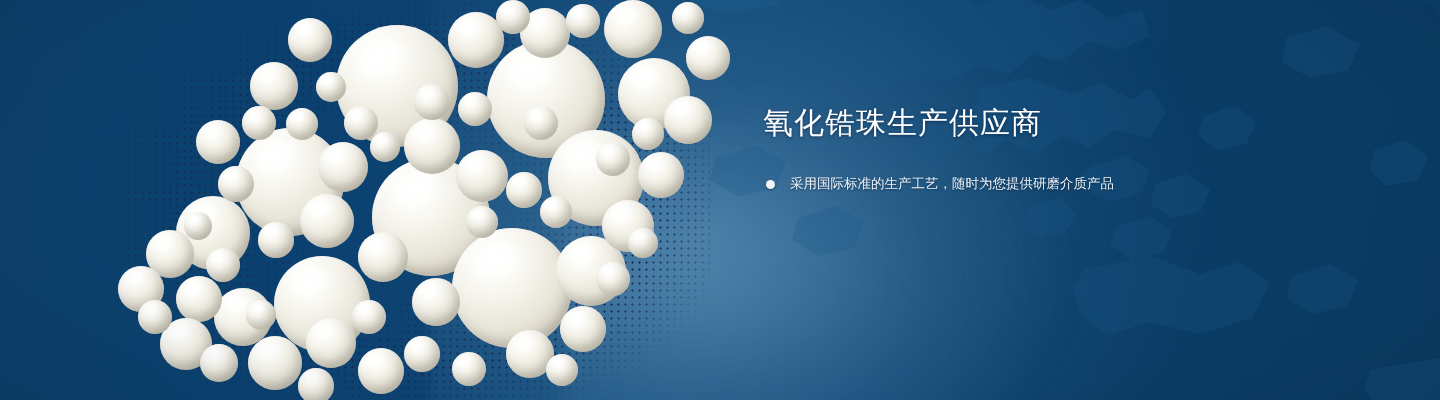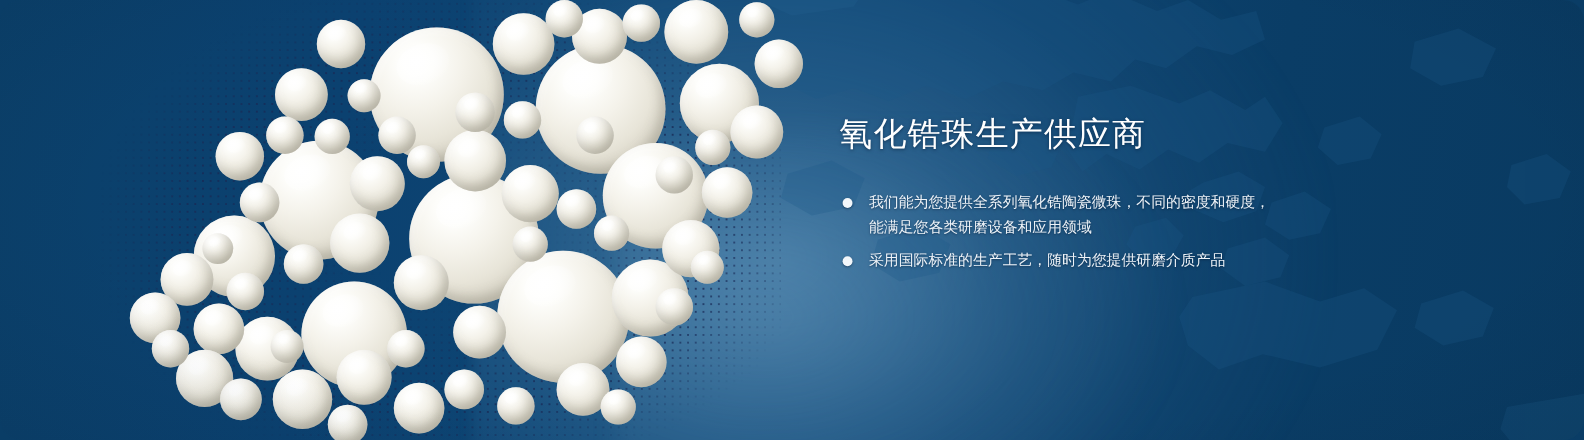--- a/index.html
+++ b/index.html
@@ -296,23 +296,18 @@
   </div>
 
   <div class="bg-vignette"></div>
 
   <div class="content">
     <h1 class="headline">氧化锆珠生产供应商</h1>
 
     <ul class="bullets">
       <li class="bullet-item">
         <span class="bullet-dot"></span>
-        <span class="bullet-line">我们能为您提供全系列氧化锆陶瓷微珠，不同的密度和硬度，</span>
-        <span class="bullet-line">能满足您各类研磨设备和应用领域</span>
-      </li>
-      <li class="bullet-item">
-        <span class="bullet-dot"></span>
         <span class="bullet-line">采用国际标准的生产工艺，随时为您提供研磨介质产品</span>
       </li>
     </ul>
   </div>
 
 </div>
 
 </body></html>

